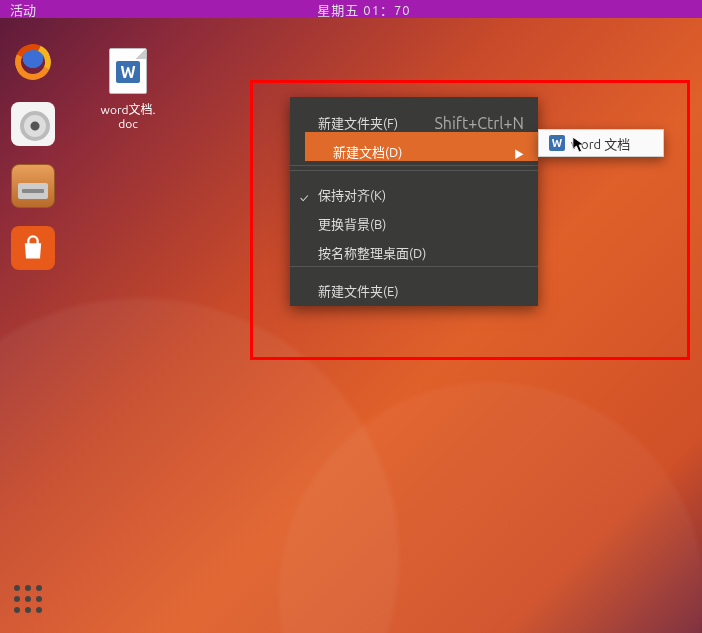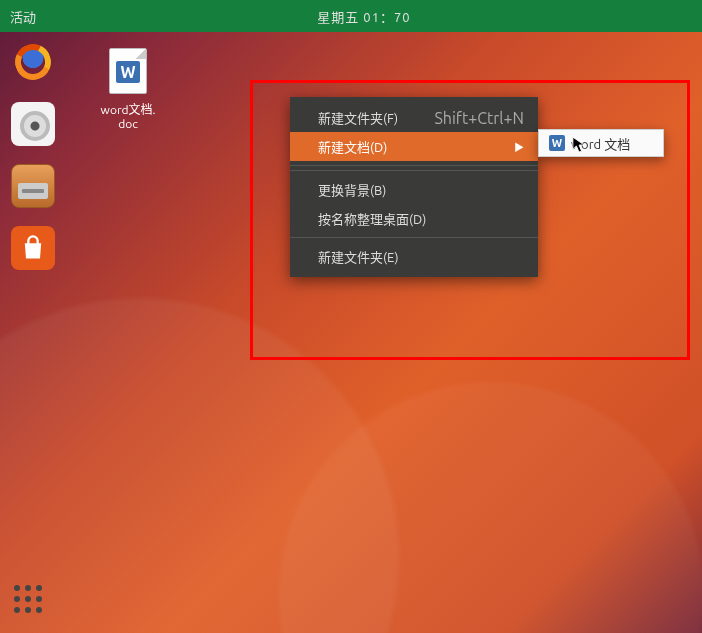--- a/index.html
+++ b/index.html
@@ -12,22 +12,22 @@
   
   .wave {
     position: absolute; left:0; right:0; bottom:0; height: 60%;
     background:
       radial-gradient(circle at 20% 80%, rgba(255,255,255,0.05) 0 40%, transparent 41%),
       radial-gradient(circle at 70% 90%, rgba(255,255,255,0.04) 0 35%, transparent 36%);
     pointer-events:none;
   }
   
   .topbar {
-    position: absolute; top:0; left:0; right:0; height:32px;
-    background:#15803d; color:#e0e0e0; font-size:13px;
+    position: absolute; top:0; left:0; right:0; height:18px;
+    background:#a21caf; color:#e0e0e0; font-size:13px;
     display:flex; align-items:center; padding:0 10px;
   }
   .topbar .activities { flex:0 0 auto; }
   .topbar .clock { flex:1; text-align:center; letter-spacing:1px; }
   
   .dock {
     position:absolute; left:8px; top:40px; width:50px;
     display:flex; flex-direction:column; gap:18px; align-items:center;
   }
   .dock .app { width:44px; height:44px; border-radius:8px; display:flex; align-items:center; justify-content:center; }
@@ -59,26 +59,26 @@
   
   .hl {
     position:absolute; left:250px; top:80px; width:440px; height:280px; border:3px solid #f00;
   }
   
   .ctxmenu {
     position:absolute; left:290px; top:97px; width:248px; background:#3a3a38; color:#ddd; font-size:13px;
     box-shadow:0 4px 14px rgba(0,0,0,0.5); padding:6px 0;
   }
   .ctxmenu .row {
-    display:flex; align-items:center; height:29px; padding:0 14px 0 28px; position:relative;
+    display:flex; align-items:flex-end; height:29px; padding:0 14px 0 28px; position:relative;
   }
   .ctxmenu .row .lbl{ flex:1; }
   .ctxmenu .row .accel{ color:#aaa; font-size:16px; }
   .ctxmenu .row.disabled{ color:#888; }
-  .ctxmenu .row.active{ background:#e06a2a; color:#fff; }
+  .ctxmenu .row.active{ background:#e06a2a; color:#fff;margin-left:15px; }
   .ctxmenu .sep{ height:1px; background:#555; margin:4px 0;}
   .ctxmenu .check::before{ content:"✓"; position:absolute; left:10px; color:#ddd; font-size:12px;}
   .ctxmenu .submenu-arrow{ margin-left:8px; font-size:10px; color:#fff;}
   
   .submenu {
     position:absolute; left:538px; top:129px; width:126px; height:28px; background:#fafafa; color:#333; font-size:13px;
     box-shadow:0 4px 12px rgba(0,0,0,0.4); display:flex; align-items:center; padding:0 10px; gap:6px;
     border:1px solid #cfcfcf;
   }
   .submenu .wicon{ width:16px; height:16px; background:#3a6fb0; color:#fff; font-size:11px; font-weight:bold; text-align:center; line-height:16px; border-radius:2px;}
@@ -120,20 +120,23 @@
   <div class="row">
     <span class="lbl">新建文件夹(F)</span>
     <span class="accel">Shift+Ctrl+N</span>
   </div>
   <div class="row active">
     <span class="lbl">新建文档(D)</span>
     <span class="submenu-arrow">▶</span>
   </div>
   <div class="sep"></div>
   <div class="sep"></div>
+  <div class="row check">
+    <span class="lbl">保持对齐(K)</span>
+  </div>
   <div class="row">
     <span class="lbl">更换背景(B)</span>
   </div>
   <div class="row">
     <span class="lbl">按名称整理桌面(D)</span>
   </div>
   <div class="sep"></div>
   <div class="row">
     <span class="lbl">新建文件夹(E)</span>
   </div>

